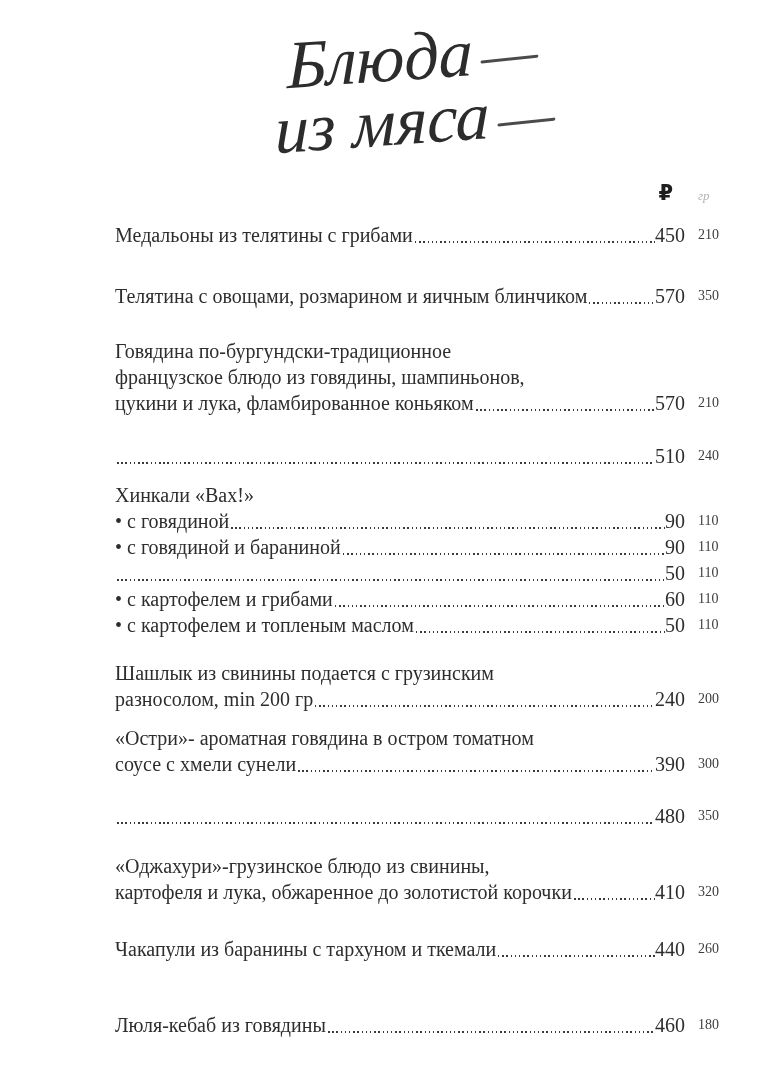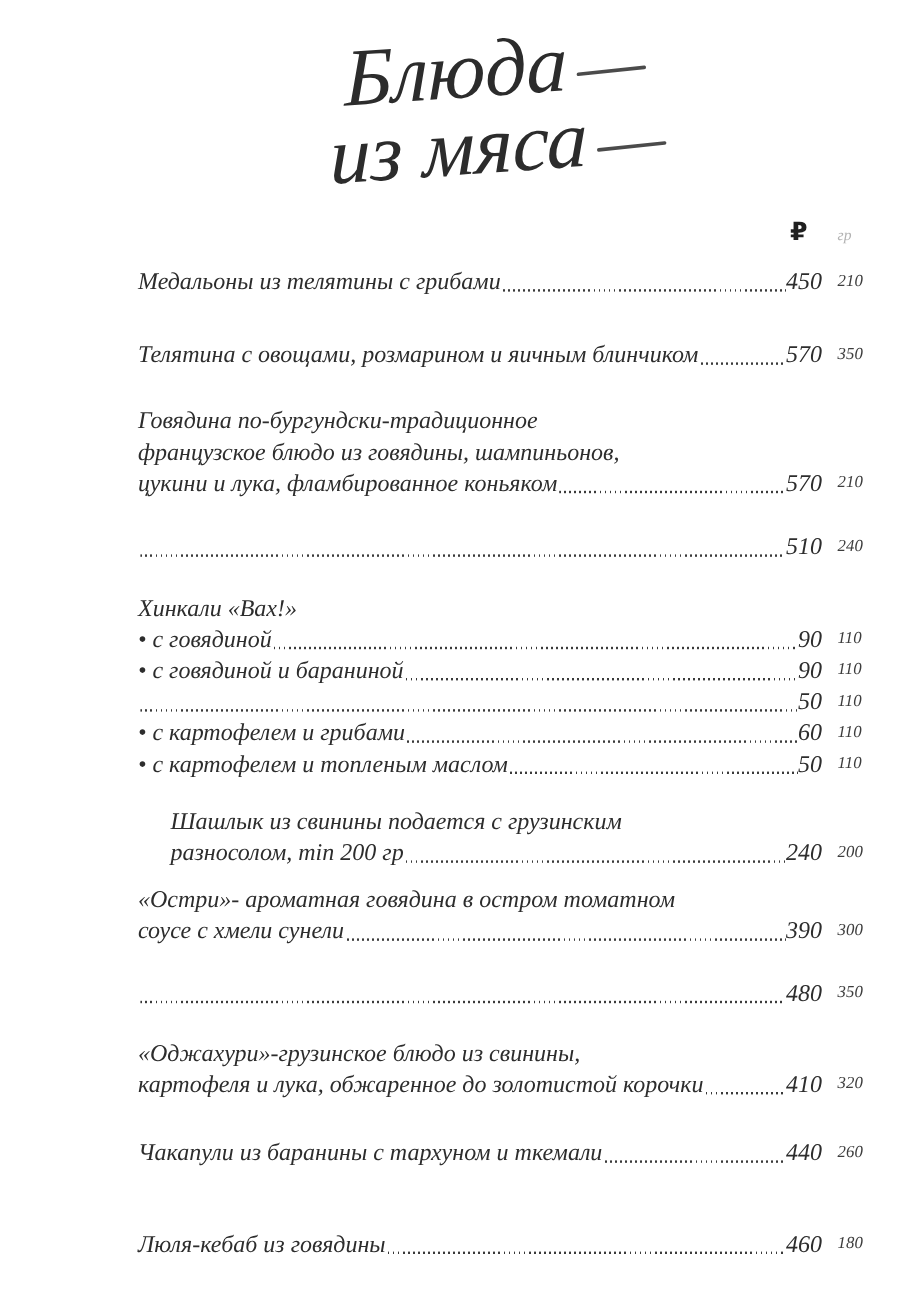--- a/index.html
+++ b/index.html
@@ -72,34 +72,33 @@
   .menu {
     position: absolute;
     left: 115px;
     top: 222px;
     width: 603px;
   }
   .menu-block { margin-top: 0; }
   .menu-block:nth-child(2)  { margin-top: 35px; }
   .menu-block:nth-child(3)  { margin-top: 29px; }
   .menu-block:nth-child(4)  { margin-top: 27px; }
-  .menu-block:nth-child(5)  { margin-top: 25px; }
-  .menu-block:nth-child(6)  { margin-top: 22px; margin-left: 27px; }
+  .menu-block:nth-child(5)  { margin-top: 13px; }
+  .menu-block:nth-child(6)  { margin-top: 22px; }
   .menu-block:nth-child(7)  { margin-top: 13px; }
   .menu-block:nth-child(8)  { margin-top: 26px; }
   .menu-block:nth-child(9)  { margin-top: 24px; }
   .menu-block:nth-child(10) { margin-top: 31px; }
   .menu-block:nth-child(11) { margin-top: 50px; }
 
   .line {
     display: flex;
     align-items: center;
     font-size: 20px;
     line-height: 26px;
-    font-style: italic;
   }
   .dish { white-space: nowrap; flex: none; }
   .leader {
     flex: 1 1 auto;
     align-self: flex-end;
     height: 2px;
     margin: 0 0 5px 2px;
     background-image: repeating-linear-gradient(
       to right,
       var(--leader, #3a3a3a) 0 1.5px,

